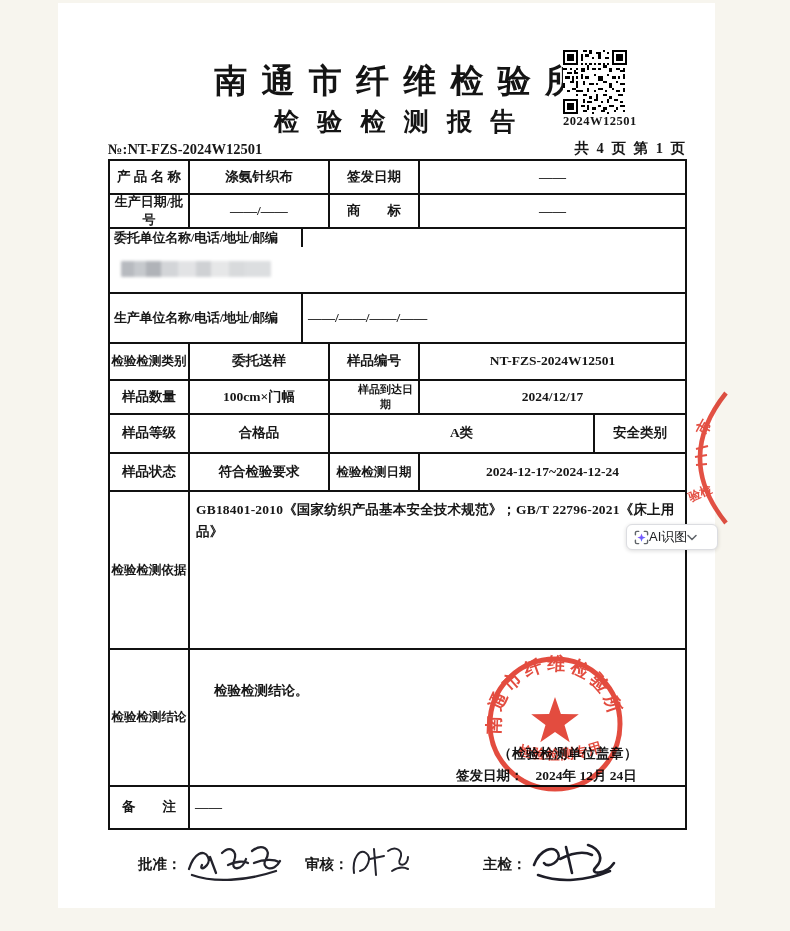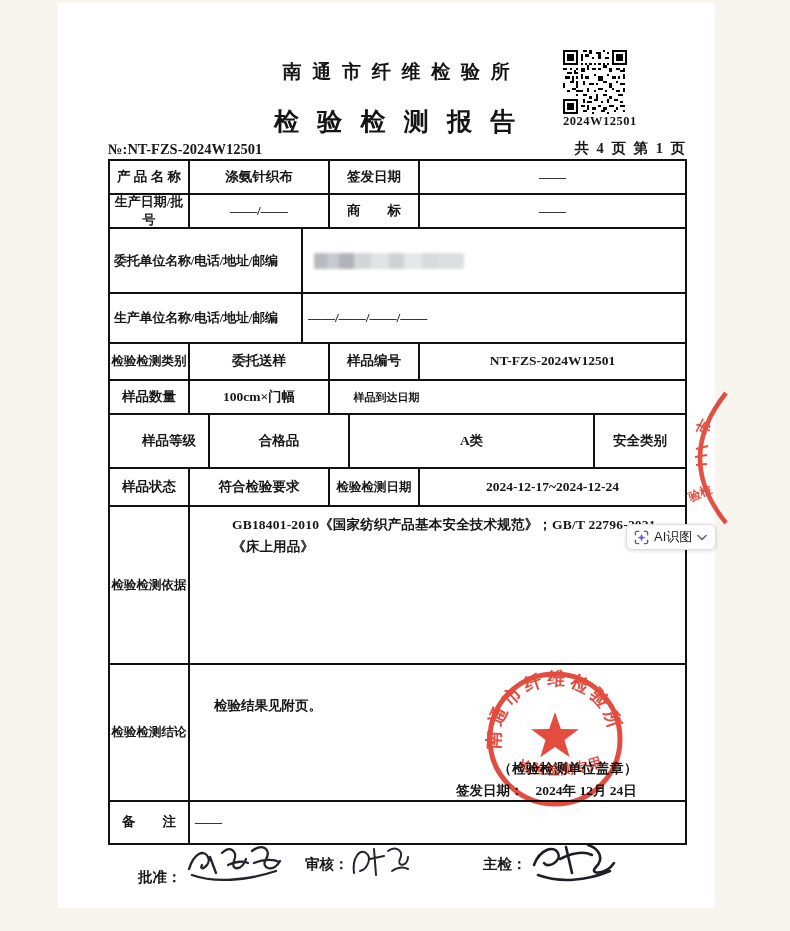--- a/index.html
+++ b/index.html
@@ -9,21 +9,21 @@
     font-family:"Liberation Serif","DejaVu Serif",serif;
     color:#171717;
   }
   .page{
     position:absolute;left:58px;top:3px;width:657px;height:905px;
     background:#ffffff;
   }
   
   .org-title{
     position:absolute;left:50px;top:56px;width:579px;
-    text-align:center;font-size:19px;font-weight:bold;letter-spacing:3px;
+    text-align:center;font-size:33px;font-weight:bold;letter-spacing:3px;
     color:#141414;
   }
   .report-title{
     position:absolute;left:50px;top:102px;width:579px;
     text-align:center;font-size:25px;font-weight:bold;letter-spacing:6px;
     color:#141414;
   }
   .meta-line{
     position:absolute;left:50px;top:133px;width:579px;height:22px;
     display:flex;justify-content:space-between;align-items:flex-end;
@@ -47,21 +47,21 @@
   }
   .cell:last-child{border-right:none;}
   .w-l1{width:80px;flex:none;}
   .w-v1{width:140px;flex:none;}
   .w-l2{width:90px;flex:none;}
   .w-v2{flex:1;}
   .w-bl{width:193px;flex:none;justify-content:flex-start;padding-left:4px;text-align:left;font-size:13px;letter-spacing:-.2px;}
   .w-bv{flex:1;justify-content:flex-start;padding-left:5px;text-align:left;}
   .basis-val{
     align-items:flex-start;justify-content:flex-start;text-align:left;
-    padding:7px 6px 0 6px;line-height:1.6;letter-spacing:.2px;margin-left:36px;
+    padding:7px 6px 0 6px;line-height:1.6;letter-spacing:.2px;
   }
   .redact{
     width:150px;height:16px;margin-left:6px;border-radius:1px;
     background:linear-gradient(90deg,#b7babf 0 9%,#c6c9cd 9% 17%,#b0b3b8 17% 27%,#d3d5d8 27% 38%,#e2e3e5 38% 50%,#cfd1d4 50% 60%,#e6e7e8 60% 72%,#d8dadc 72% 83%,#dcdee0 83% 100%);
     filter:blur(1.6px);
     align-self:center;
   }
   .concl-cell{display:block;}
   .concl-text{position:absolute;left:24px;top:32px;font-size:13.5px;font-weight:bold;}
   .seal-note{position:absolute;left:308px;top:95px;font-size:13.5px;font-weight:bold;letter-spacing:.5px;}
@@ -75,21 +75,21 @@
   .footer-sigs{position:absolute;left:0;top:836px;width:657px;height:56px;}
   .sig-label{position:absolute;font-size:14.5px;font-weight:bold;top:16px;}
   .sig-svg{position:absolute;mix-blend-mode:multiply;}
   
   .edge-stamp{
     position:absolute;left:680px;top:391px;width:56px;height:134px;
     mix-blend-mode:multiply;z-index:5;pointer-events:none;
   }
   .ai-btn{
     position:absolute;left:626px;top:524px;height:26px;z-index:8;
-    display:flex;align-items:center;gap:5px;padding:0 8px 0 7px;
+    display:flex;align-items:center;padding:0 20px 0 7px;
     background:#fff;border:1px solid #dcdde1;border-radius:6px;
     box-shadow:0 1px 4px rgba(0,0,0,.14);
     font-family:"Liberation Sans","DejaVu Sans",sans-serif;font-size:13px;color:#202124;
     cursor:pointer;box-sizing:border-box;
   }
   .ai-btn .lbl{font-weight:500;}
 </style>
 </head>
 <body>
 
@@ -224,21 +224,21 @@
       <div class="cell w-v2">——</div>
     </div>
 
     <div class="trow" style="height:34px;">
       <div class="cell w-l1" style="font-size:13px;">生产日期/批号</div>
       <div class="cell w-v1">——/——</div>
       <div class="cell w-l2">商　　标</div>
       <div class="cell w-v2">——</div>
     </div>
 
-    <div class="trow" style="height:65px;">
+    <div class="trow" style="height:65px;flex-direction:column;">
       <div class="cell w-bl">委托单位名称/电话/地址/邮编</div>
       <div class="cell w-bv">
         <span class="redact"></span>
       </div>
     </div>
 
     <div class="trow" style="height:50px;">
       <div class="cell w-bl">生产单位名称/电话/地址/邮编</div>
       <div class="cell w-bv">——/——/——/——</div>
     </div>
@@ -247,23 +247,24 @@
       <div class="cell w-l1" style="font-size:12.5px;">检验检测类别</div>
       <div class="cell w-v1">委托送样</div>
       <div class="cell w-l2">样品编号</div>
       <div class="cell w-v2">NT-FZS-2024W12501</div>
     </div>
 
     <div class="trow" style="height:34px;">
       <div class="cell w-l1">样品数量</div>
       <div class="cell w-v1">100cm×门幅</div>
       <div class="cell w-l2" style="font-size:11px;padding-left:23px;">样品到达日期</div>
-    </div>
-
-    <div class="trow" style="height:54px;padding-left:20px;">
+      <div class="cell w-v2">2024/12/17</div>
+    </div>
+
+    <div class="trow" style="height:39px;">
       <div class="cell w-l1">样品等级</div>
       <div class="cell w-v1">合格品</div>
       <div class="cell w-v2">A类</div>
       <div class="cell w-l2">安全类别</div>
     </div>
 
     <div class="trow" style="height:38px;justify-content:space-between;">
       <div class="cell w-l1">样品状态</div>
       <div class="cell w-v1">符合检验要求</div>
       <div class="cell w-l2" style="font-size:12.5px;">检验检测日期</div>
@@ -271,21 +272,21 @@
     </div>
 
     <div class="trow" style="height:158px;">
       <div class="cell w-l1" style="font-size:12.5px;">检验检测依据</div>
       <div class="cell w-v2 basis-val">GB18401-2010《国家纺织产品基本安全技术规范》；GB/T 22796-2021《床上用品》</div>
     </div>
 
     <div class="trow" style="height:137px;">
       <div class="cell w-l1" style="font-size:12.5px;">检验检测结论</div>
       <div class="cell w-v2 concl-cell">
-        <div class="concl-text">检验结果见附页。</div>
+        <div class="concl-text">检验检测结论。</div>
         <div class="seal-note">（检验检测单位盖章）</div>
         <div class="issue-line">
           <span>签发日期：</span><span class="d-val">2024年 12月 24日</span>
         </div>
         <svg class="stamp-main" viewBox="0 0 140 140">
           <g opacity="0.9">
             <circle cx="70" cy="70" r="65" fill="none" stroke="#e0392b" stroke-width="5"></circle>
             <path id="stampArc" d="M 16.5,86 A 55.5,55.5 0 1 1 123.5,86" fill="none"></path>
             <text font-size="18" font-weight="bold" fill="#e0392b" letter-spacing="4">
               <textPath href="#stampArc" startOffset="6">南通市纤维检验所</textPath>
@@ -301,21 +302,21 @@
     </div>
 
     <div class="trow" style="height:41px;">
       <div class="cell w-l1">备　　注</div>
       <div class="cell w-bv">——</div>
     </div>
 
   </div>
 
   <div class="footer-sigs">
-    <span class="sig-label" style="left:80px;margin-top:13px;">批准：</span>
+    <span class="sig-label" style="left:80px;">批准：</span>
     <svg class="sig-svg" style="left:126px;top:2px;" width="100" height="44" viewBox="0 0 100 44">
       <g fill="none" stroke="#23232c" stroke-width="2.3" stroke-linecap="round">
         <path d="M5,28 C10,12 20,8 24,16 C28,24 14,32 18,24 M26,16 L32,32"></path>
         <path d="M38,12 C46,4 54,10 50,20 C46,30 58,30 62,18 M44,24 C52,20 60,20 64,22"></path>
         <path d="M68,10 C78,2 88,8 82,18 C76,28 90,32 96,20 M70,22 C80,18 90,18 95,21"></path>
         <path d="M8,34 C30,42 62,40 92,30"></path>
       </g>
     </svg>
 
     <span class="sig-label" style="left:247px;">审核：</span>

